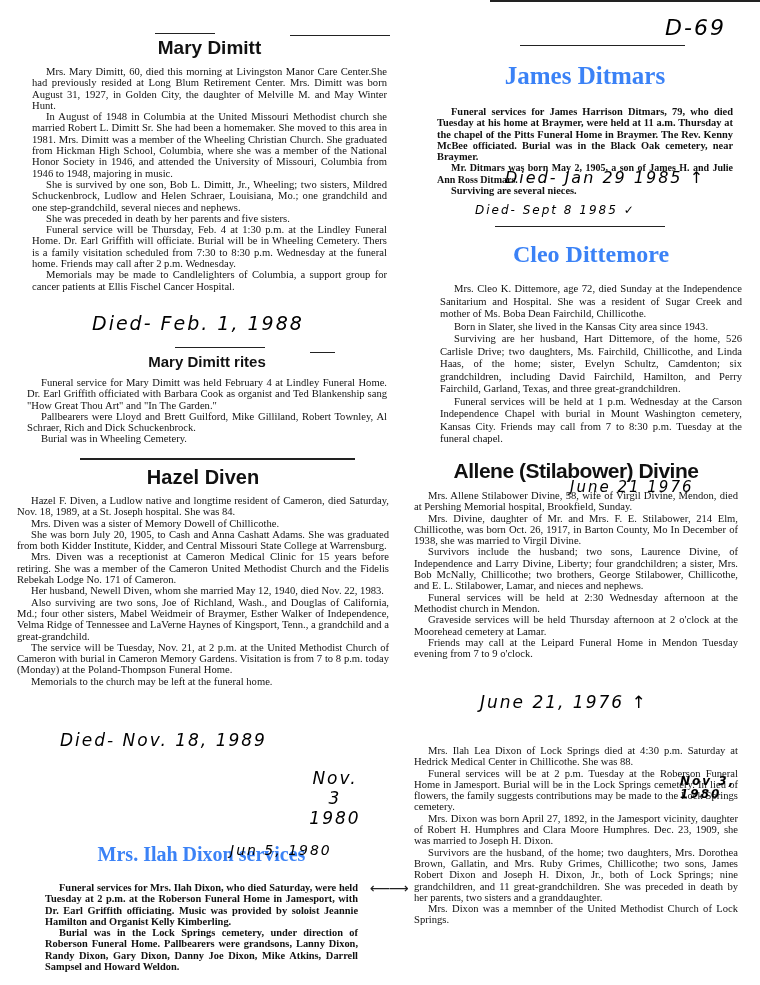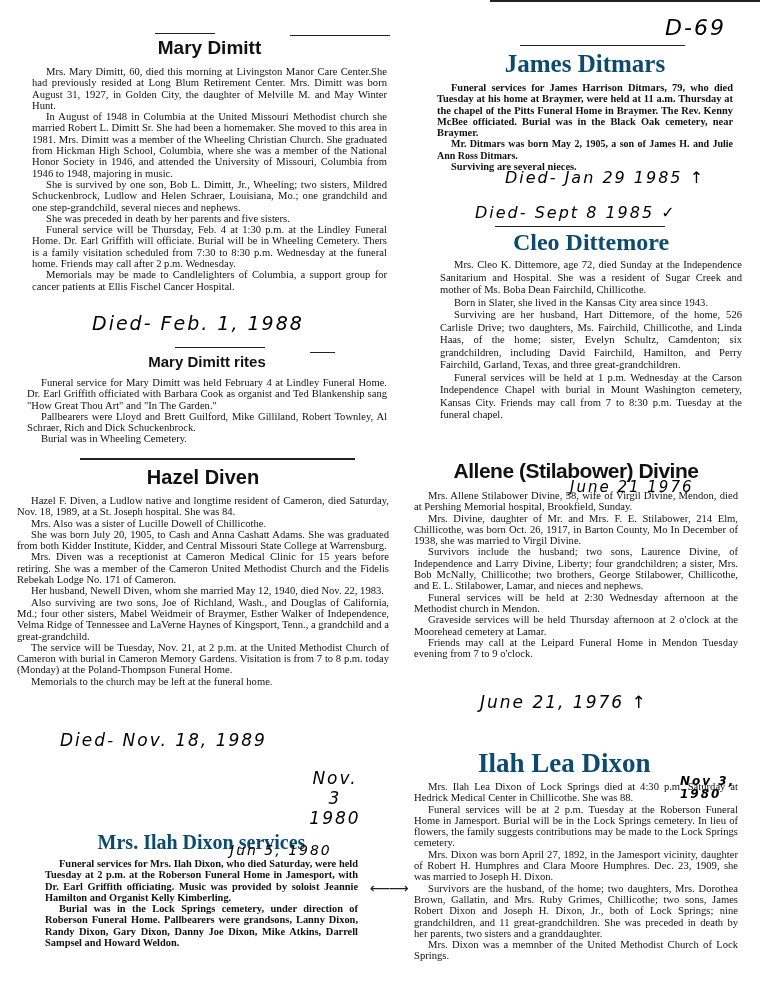--- a/index.html
+++ b/index.html
@@ -1,20 +1,20 @@
 <!DOCTYPE html>
 <html><head>
 <meta charset="utf-8">
 <style>
   html, body { margin: 0; padding: 0; background: #ffffff; }
   body { width: 760px; height: 985px; position: relative; overflow: hidden; color: #111; font-family: "Liberation Serif", serif; }
   .clip { position: absolute; }
   .p { font-size: 10.6px; line-height: 11.3px; margin: 0; text-align: justify; text-indent: 14px; }
   .hsans { font-family: "Liberation Sans", sans-serif; font-weight: bold; text-align: center; margin: 7px; color: #111; }
-  .hserif { font-family: "Liberation Serif", serif; font-weight: bold; text-align: center; margin: 4px; color: #0c4a6e; }
+  .hserif { font-family: "Liberation Serif", serif; font-weight: bold; text-align: center; margin: 16px; color: #3b82f6; }
   .hand { position: absolute; font-family: "DejaVu Sans", sans-serif; font-style: italic; font-weight: 300; color: #000000; letter-spacing: 2px; white-space: nowrap; }
   .rule { position: absolute; height: 2px; background: #222; }
   .arrow { position: absolute; font-family: "DejaVu Sans", sans-serif; color: #222; }
 </style>
 </head>
 <body>
 
 <div class="rule" style="left:490px; top:0px; width:270px; height:2px;"></div>
 <div class="rule" style="left:155px; top:33px; width:60px; height:1px;"></div>
 <div class="rule" style="left:290px; top:35px; width:100px; height:1px;"></div>
@@ -39,21 +39,21 @@
   <h2 class="hsans" style="font-size:15px; line-height:17px;">Mary Dimitt rites</h2>
   <p class="p">Funeral service for Mary Dimitt was held February 4 at Lindley Funeral Home. Dr. Earl Griffith officiated with Barbara Cook as organist and Ted Blankenship sang "How Great Thou Art" and "In The Garden."</p>
   <p class="p">Pallbearers were Lloyd and Brett Guilford, Mike Gilliland, Robert Townley, Al Schraer, Rich and Dick Schuckenbrock.</p>
   <p class="p">Burial was in Wheeling Cemetery.</p>
 </div>
 
 <div class="rule" style="left:80px; top:458px; width:275px; height:2px;"></div>
 <div class="clip" style="left:17px; top:459px; width:372px;">
   <h2 class="hsans" style="font-size:20px; line-height:22px;">Hazel Diven</h2>
   <p class="p">Hazel F. Diven, a Ludlow native and longtime resident of Cameron, died Saturday, Nov. 18, 1989, at a St. Joseph hospital. She was 84.</p>
-  <p class="p">Mrs. Also was a sister of Lucille Dowell of Chillicothe.</p>
+  <p class="p">Mrs. Diven was a sister of Memory Dowell of Chillicothe.</p>
   <p class="p">She was born July 20, 1905, to Cash and Anna Cashatt Adams. She was graduated from both Kidder Institute, Kidder, and Central Missouri State College at Warrensburg.</p>
   <p class="p">Mrs. Diven was a receptionist at Cameron Medical Clinic for 15 years before retiring. She was a member of the Cameron United Methodist Church and the Fidelis Rebekah Lodge No. 171 of Cameron.</p>
   <p class="p">Her husband, Newell Diven, whom she married May 12, 1940, died Nov. 22, 1983.</p>
   <p class="p">Also surviving are two sons, Joe of Richland, Wash., and Douglas of California, Md.; four other sisters, Mabel Weidmeir of Braymer, Esther Walker of Independence, Velma Ridge of Tennessee and LaVerne Haynes of Kingsport, Tenn., a grandchild and a great-grandchild.</p>
   <p class="p">The service will be Tuesday, Nov. 21, at 2 p.m. at the United Methodist Church of Cameron with burial in Cameron Memory Gardens. Visitation is from 7 to 8 p.m. today (Monday) at the Poland-Thompson Funeral Home.</p>
   <p class="p">Memorials to the church may be left at the funeral home.</p>
 </div>
 <div class="hand" style="left:60px; top:730px; font-size:17px;">Died- Nov. 18, 1989</div>
 
 <div class="hand" style="left:305px; top:768px; width:60px; font-size:17px; white-space:normal; text-align:center; line-height:20px;">Nov. 3 1980</div>
@@ -66,21 +66,21 @@
 
 <div class="rule" style="left:520px; top:45px; width:165px; height:1px;"></div>
 <div class="clip" style="left:437px; top:46px; width:296px;">
   <h2 class="hserif" style="font-size:25px; line-height:28px;">James Ditmars</h2>
   <p class="p" style="font-weight:bold; font-size:10.4px;">Funeral services for James Harrison Ditmars, 79, who died Tuesday at his home at Braymer, were held at 11 a.m. Thursday at the chapel of the Pitts Funeral Home in Braymer. The Rev. Kenny McBee officiated. Burial was in the Black Oak cemetery, near Braymer.</p>
   <p class="p" style="font-weight:bold; font-size:10px;">Mr. Ditmars was born May 2, 1905, a son of James H. and Julie Ann Ross Ditmars.</p>
   <p class="p" style="font-weight:bold; font-size:10.4px;">Surviving are several nieces.</p>
 </div>
 <div class="hand" style="left:505px; top:168px; font-size:16px;">Died- Jan 29 1985 ↑</div>
 
-<div class="hand" style="left:475px; top:203px; font-size:16px;">Died- Sept 8 1985 ✓</div>
+<div class="hand" style="left:475px; top:203px; font-size:12px;">Died- Sept 8 1985 ✓</div>
 <div class="rule" style="left:495px; top:226px; width:170px; height:1px;"></div>
 <div class="clip" style="left:440px; top:226px; width:302px;">
   <h2 class="hserif" style="font-size:24px; line-height:25px;">Cleo Dittemore</h2>
   <p class="p" style="line-height:12.5px;">Mrs. Cleo K. Dittemore, age 72, died Sunday at the Independence Sanitarium and Hospital. She was a resident of Sugar Creek and mother of Ms. Boba Dean Fairchild, Chillicothe.</p>
   <p class="p" style="line-height:12.5px;">Born in Slater, she lived in the Kansas City area since 1943.</p>
   <p class="p" style="line-height:12.5px;">Surviving are her husband, Hart Dittemore, of the home, 526 Carlisle Drive; two daughters, Ms. Fairchild, Chillicothe, and Linda Haas, of the home; sister, Evelyn Schultz, Camdenton; six grandchildren, including David Fairchild, Hamilton, and Perry Fairchild, Garland, Texas, and three great-grandchildren.</p>
   <p class="p" style="line-height:12.5px;">Funeral services will be held at 1 p.m. Wednesday at the Carson Independence Chapel with burial in Mount Washington cemetery, Kansas City. Friends may call from 7 to 8:30 p.m. Tuesday at the funeral chapel.</p>
 </div>
 
 <div class="clip" style="left:414px; top:452px; width:324px;">
@@ -89,21 +89,20 @@
   <p class="p">Mrs. Divine, daughter of Mr. and Mrs. F. E. Stilabower, 214 Elm, Chillicothe, was born Oct. 26, 1917, in Barton County, Mo In December of 1938, she was married to Virgil Divine.</p>
   <p class="p">Survivors include the husband; two sons, Laurence Divine, of Independence and Larry Divine, Liberty; four grandchildren; a sister, Mrs. Bob McNally, Chillicothe; two brothers, George Stilabower, Chillicothe, and E. L. Stilabower, Lamar, and nieces and nephews.</p>
   <p class="p">Funeral services will be held at 2:30 Wednesday afternoon at the Methodist church in Mendon.</p>
   <p class="p">Graveside services will be held Thursday afternoon at 2 o'clock at the Moorehead cemetery at Lamar.</p>
   <p class="p">Friends may call at the Leipard Funeral Home in Mendon Tuesday evening from 7 to 9 o'clock.</p>
 </div>
 <div class="hand" style="left:570px; top:478px; font-size:15px;">June 21 1976</div>
 <div class="hand" style="left:480px; top:692px; font-size:17px;">June 21, 1976 ↑</div>
 
 <div class="clip" style="left:414px; top:745px; width:324px;">
-  <h2 class="hserif" style="font-size:27px; line-height:28px; padding-left:30px; text-align:left; padding-left:60px;">Ilah Lea Dixon</h2>
   <p class="p">Mrs. Ilah Lea Dixon of Lock Springs died at 4:30 p.m. Saturday at Hedrick Medical Center in Chillicothe. She was 88.</p>
   <p class="p">Funeral services will be at 2 p.m. Tuesday at the Roberson Funeral Home in Jamesport. Burial will be in the Lock Springs cemetery. In lieu of flowers, the family suggests contributions may be made to the Lock Springs cemetery.</p>
   <p class="p">Mrs. Dixon was born April 27, 1892, in the Jamesport vicinity, daughter of Robert H. Humphres and Clara Moore Humphres. Dec. 23, 1909, she was married to Joseph H. Dixon.</p>
   <p class="p">Survivors are the husband, of the home; two daughters, Mrs. Dorothea Brown, Gallatin, and Mrs. Ruby Grimes, Chillicothe; two sons, James Robert Dixon and Joseph H. Dixon, Jr., both of Lock Springs; nine grandchildren, and 11 great-grandchildren. She was preceded in death by her parents, two sisters and a granddaughter.</p>
   <p class="p">Mrs. Dixon was a memnber of the United Methodist Church of Lock Springs.</p>
 </div>
 <div class="hand" style="left:680px; top:742px; width:60px; font-size:12px; white-space:normal; line-height:13px; font-weight:bold;margin-top:33px;">Nov 3, 1980</div>
 
 <div class="arrow" style="left:370px; top:880px; font-size:14px; letter-spacing:-3px;">⟵ ⟶</div>
 

